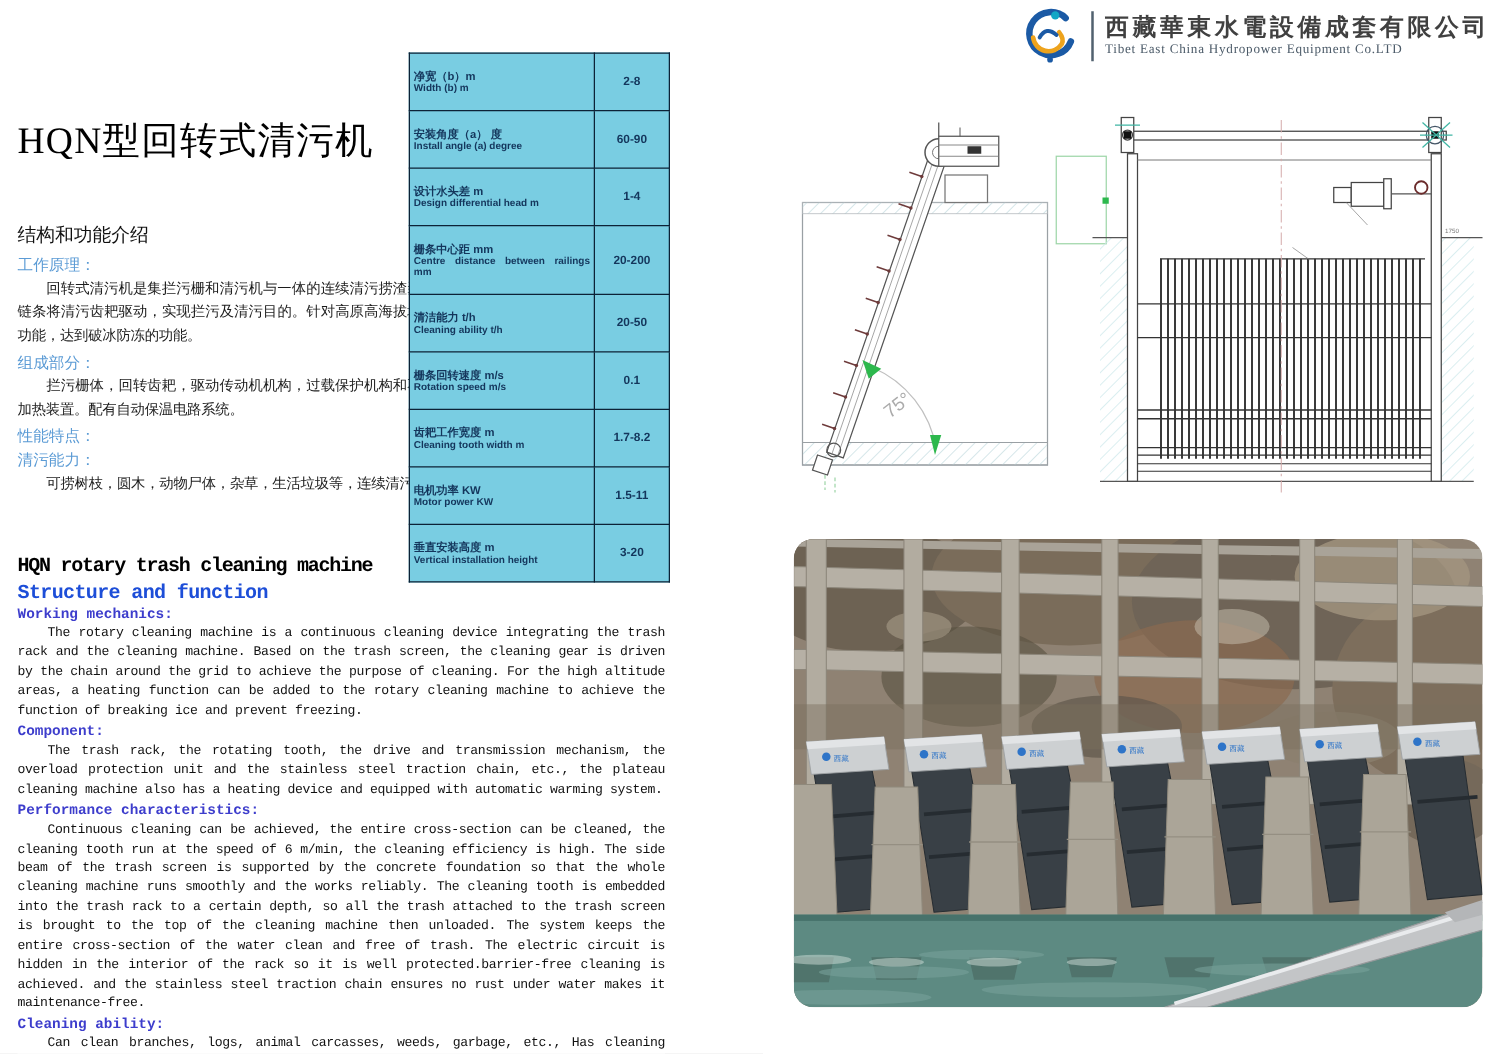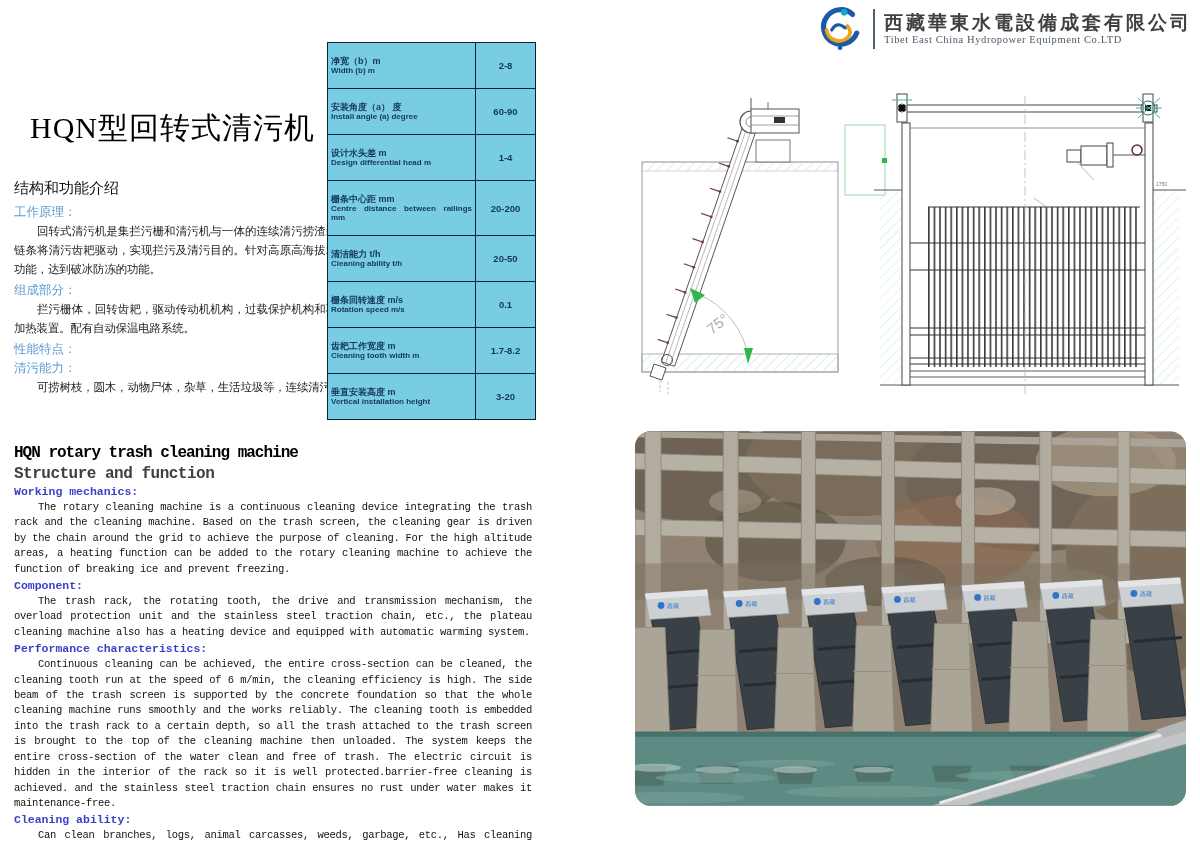--- a/index.html
+++ b/index.html
@@ -9,37 +9,37 @@
   
   .brand{position:absolute;top:5px;right:8px;display:flex;align-items:center;gap:9px;}
   .brand-divider{width:2px;height:40px;background:#51616f;}
   .brand-names{display:flex;flex-direction:column;line-height:1.15;}
   .brand-zh{font-family:"Liberation Serif","DejaVu Serif",serif;font-weight:bold;
             font-size:19px;letter-spacing:3px;color:#404040;}
   .brand-en{font-family:"Liberation Serif","DejaVu Serif",serif;font-size:10.5px;
             letter-spacing:0.6px;color:#4b5a68;}
 
   
-  .zh-title{position:absolute;left:14px;top:92px;margin:16px;
+  .zh-title{position:absolute;left:14px;top:92px;margin:0;
             font-family:"Liberation Serif","DejaVu Serif",serif;font-weight:500;
             font-size:30px;letter-spacing:1px;color:#000;}
   .zh-intro{position:absolute;left:14px;top:179px;
             font-family:"Liberation Serif","DejaVu Serif",serif;font-size:15px;color:#111;}
   .zh-col{position:absolute;left:14px;top:201px;width:508px;}
   .zh-h{margin:3px 0 2px 0;font-family:"Liberation Serif","DejaVu Serif",serif;
         font-size:12.5px;font-weight:normal;line-height:16px;color:#5b9bd5;}
   .zh-p{margin:0;font-family:"Liberation Serif","DejaVu Serif",serif;font-size:11.5px;
         line-height:19px;letter-spacing:-0.2px;color:#1c1c1c;text-indent:2em;text-align:justify;}
 
   
   .en-col{position:absolute;left:14px;top:444px;width:518px;background:#fff;}
   .en-title{margin:0 0 3px 0;font-family:"Liberation Mono","DejaVu Sans Mono",monospace;
             font-size:16px;font-weight:bold;letter-spacing:-1px;color:#000;}
   .en-sub{margin:0 0 1px 0;font-family:"Liberation Mono","DejaVu Sans Mono",monospace;
-          font-size:16px;font-weight:bold;letter-spacing:-0.5px;color:#404040;}
+          font-size:16px;font-weight:bold;letter-spacing:-0.5px;color:#1d4ed8;}
   .en-h{margin:2px 0 1px 0;font-family:"Liberation Mono","DejaVu Sans Mono",monospace;
         font-size:11.5px;font-weight:bold;line-height:14px;color:#3d3dcc;}
   .en-p{margin:0;font-family:"Liberation Mono","DejaVu Sans Mono",monospace;font-size:10.5px;
         line-height:15.4px;color:#111;text-indent:24px;text-align:justify;letter-spacing:-0.3px;}
 
   
   .spec{position:absolute;left:327px;top:42px;width:196px;border-collapse:collapse;
         background:#79cde2;table-layout:fixed;}
   .spec td{border:1px solid #0c2236;padding:13px 3px;vertical-align:middle;}
   .spec .c-label{width:141px;}
@@ -142,20 +142,27 @@
             <div class="t-en">Rotation speed m/s</div>
           </td>
         <td class="c-val">0.1</td>
       </tr>
       <tr>
         <td class="c-label">
             <div class="t-zh">齿耙工作宽度 m</div>
             <div class="t-en">Cleaning tooth width m</div>
           </td>
         <td class="c-val">1.7-8.2</td>
+      </tr>
+      <tr>
+        <td class="c-label">
+            <div class="t-zh">电机功率 KW</div>
+            <div class="t-en">Motor power KW</div>
+          </td>
+        <td class="c-val">1.5-11</td>
       </tr>
       <tr>
         <td class="c-label">
             <div class="t-zh">垂直安装高度 m</div>
             <div class="t-en">Vertical installation height</div>
           </td>
         <td class="c-val">3-20</td>
       </tr>
     </tbody>
   </table>

